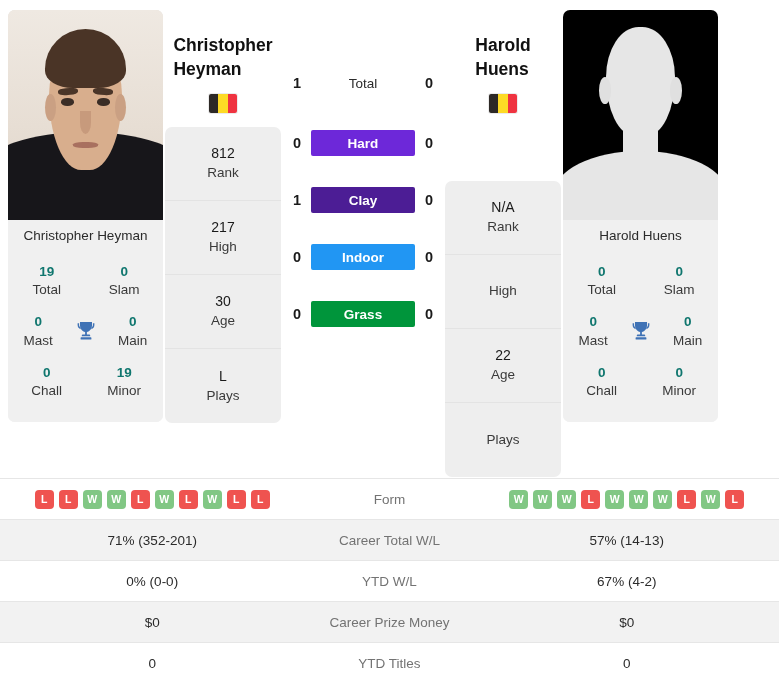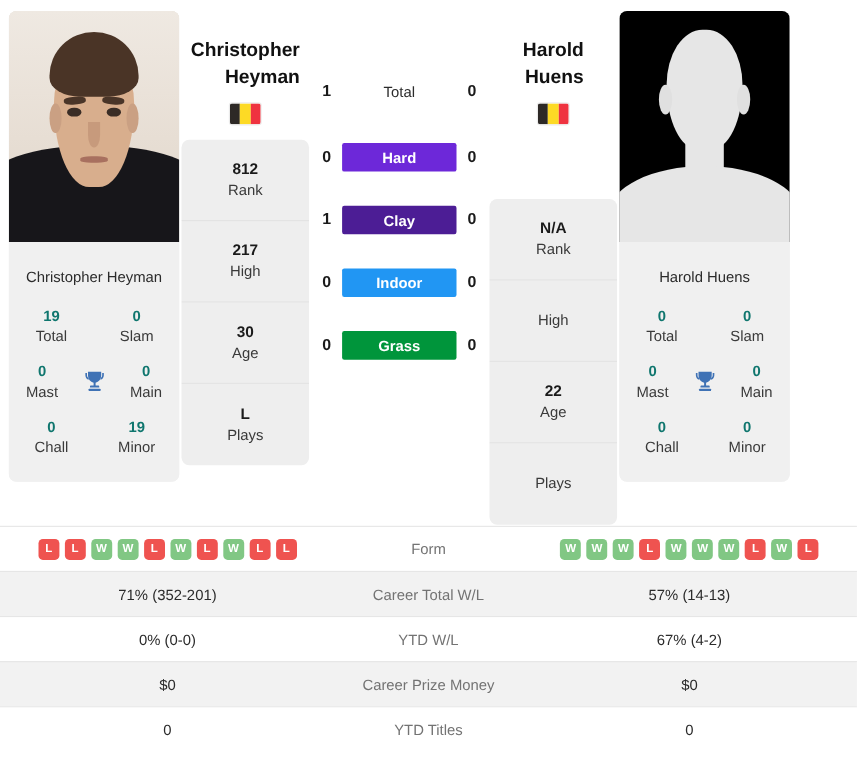--- a/index.html
+++ b/index.html
@@ -21,21 +21,21 @@
     background: #f0f0f0;
     border-radius: 7px;
     overflow: hidden;
     flex: 0 0 auto;
   }
   .photo-frame { width: 155px; height: 210px; position: relative; overflow: hidden; }
   .photo-name {
     text-align: center;
     font-size: 13.5px;
     color: #2b2b2b;
-    padding: 24px 2px 10px 2px;
+    padding: 8px 2px 10px 2px;
     background: #f0f0f0;
     white-space: nowrap;
   }
   .stat-block { background: #f0f0f0; padding: 2px 0 16px 0; }
   .stat-row { display: flex; }
   .stat-cell {
     flex: 1 1 0; text-align: center; padding: 8px 0 6px 0;
     display: flex; flex-direction: column; align-items: center; justify-content: flex-start;
   }
   .stat-num { font-size: 13.5px; font-weight: bold; color: #0f766e; line-height: 1.35; }
@@ -70,36 +70,36 @@
   .portrait-silhouette { width: 100%; height: 100%; background: #000000; position: relative; }
   .sil-head { position: absolute; left: 28%; top: 8%; width: 44%; height: 52%; background: #e6e6e6; border-radius: 48% 48% 42% 42% / 46% 46% 54% 54%; }
   .sil-ear { position: absolute; top: 32%; width: 8%; height: 13%; background: #e0e0e0; border-radius: 50%; }
   .sil-ear.l { left: 23%; } .sil-ear.r { right: 23%; }
   .sil-neck { position: absolute; left: 39%; top: 52%; width: 22%; height: 20%; background: #e6e6e6; }
   .sil-body { position: absolute; left: -6%; bottom: 0; width: 112%; height: 33%; background: #e6e6e6; border-radius: 50% 50% 0 0 / 62% 62% 0 0; }
 
   
   .namecol { width: 120px; flex: 0 0 auto; display: flex; flex-direction: column; align-items: center; }
   .namecol.right { }
-  .pname { font-size: 17.5px; font-weight: bold; text-align: right; line-height: 1.36; color: #111; padding-top: 24px; }
+  .pname { font-size: 17.5px; font-weight: bold; text-align: left; line-height: 1.36; color: #111; padding-top: 24px; }
   .flag {
     width: 28px; height: 19px; margin-top: 12px; display: flex;
     border-radius: 2px; overflow: hidden; box-shadow: 0 0 0 1px rgba(0,0,0,.08);
   }
   .flag span { flex: 1 1 0; display: block; }
   .info-card {
     width: 116px; margin-top: 14px; background: #eeeeee; border-radius: 7px; overflow: hidden;
   }
   .info-card.spaced-right { margin-top: 68px; }
   .info-row {
     height: 74px; display: flex; flex-direction: column; align-items: center; justify-content: center;
     border-bottom: 1px solid #e3e3e3;
   }
   .info-row:last-child { border-bottom: none; }
-  .info-val { font-size: 14px; font-weight: bold; color: #1a1a1a; line-height: 1.45; min-height: 0; }
+  .info-val { font-size: 14px; font-weight: normal; color: #1a1a1a; line-height: 1.45; min-height: 0; }
   .info-lbl { font-size: 13.5px; color: #3a3a3a; line-height: 1.45; }
 
   
   .center { width: 160px; flex: 0 0 auto; padding-top: 56px; }
   .srow { display: flex; align-items: center; height: 34px; margin-bottom: 23px; }
   .srow:first-child { margin-bottom: 26px; }
   .snum { width: 28px; text-align: center; font-size: 14.5px; font-weight: bold; color: #1a1a1a; }
   .slabel-total { flex: 1 1 auto; text-align: center; font-size: 13.5px; color: #2b2b2b; }
   .sbar {
     flex: 1 1 auto; height: 26px; border-radius: 2px;

